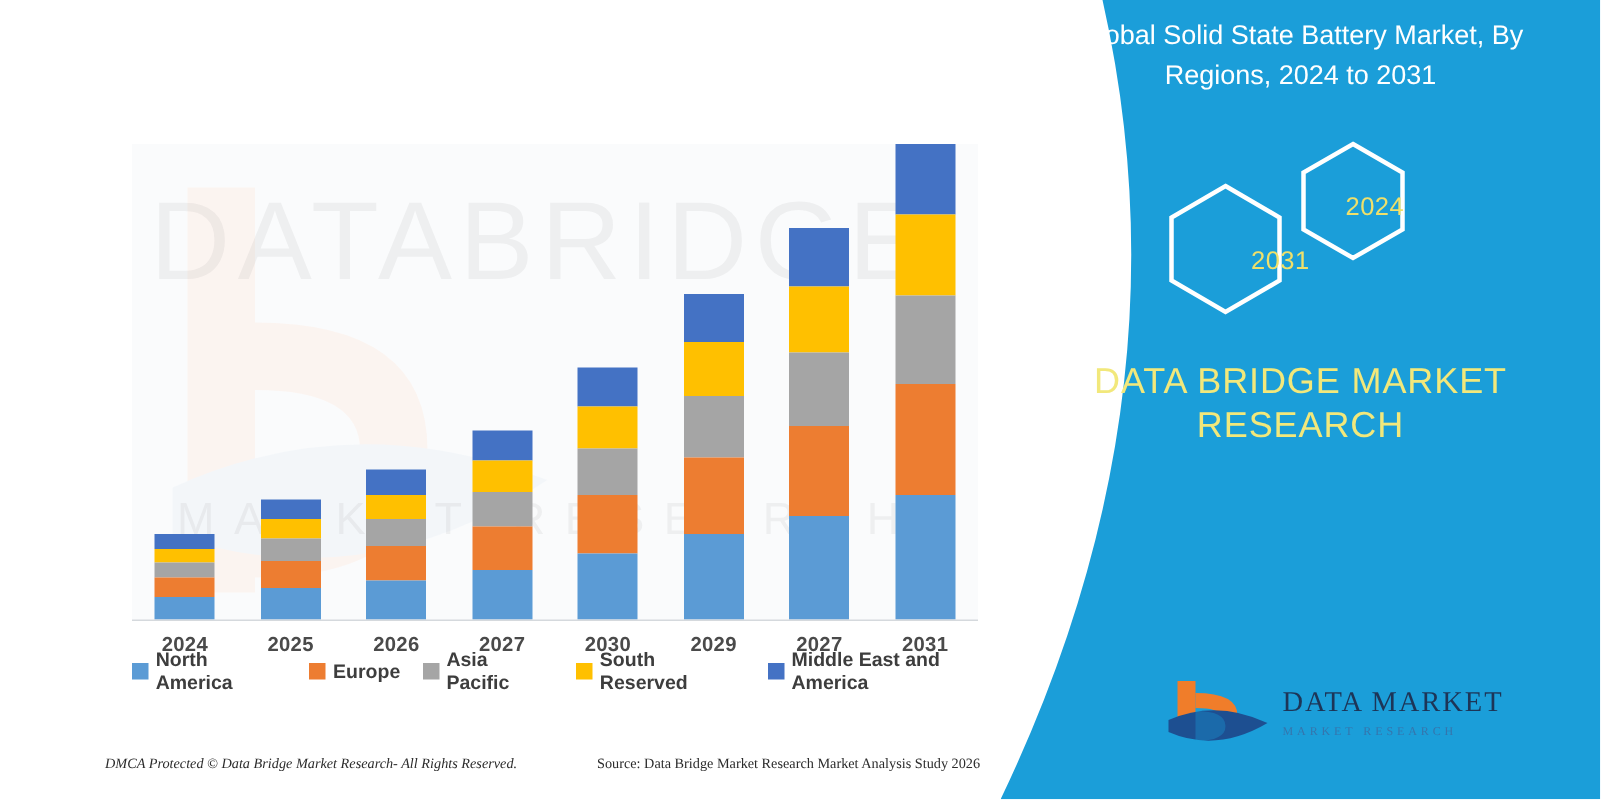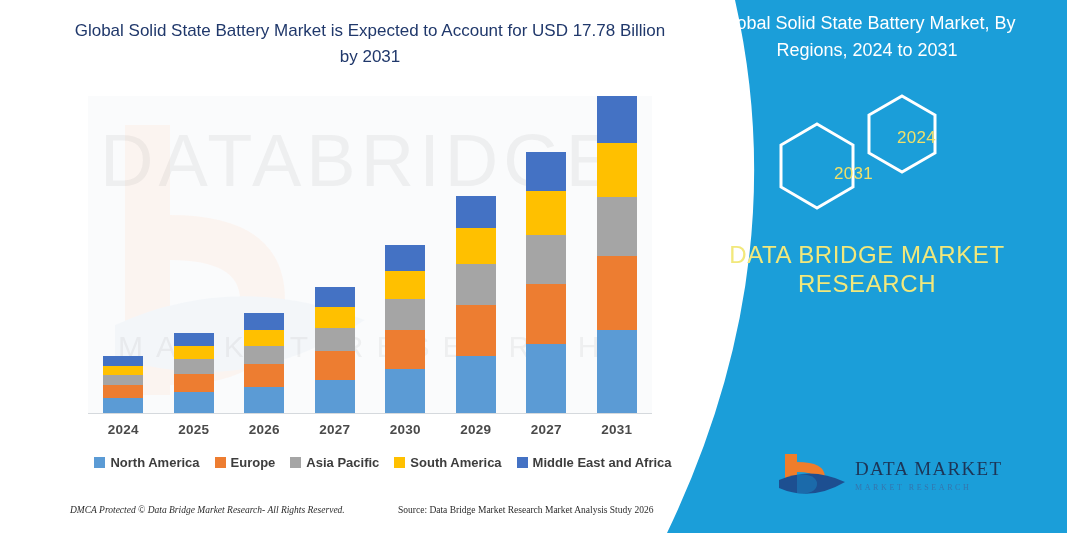--- a/index.html
+++ b/index.html
@@ -103,21 +103,21 @@
   .x-labels {
     position: absolute; left: 88px; top: 422px; width: 564px;
     display: flex;
   }
   .x-label {
     flex: 1 1 0; text-align: center; color: #4a4a4a;
     font-size: 13.5px; font-weight: bold; letter-spacing: .2px;
   }
 
   .legend {
-    position: absolute; left: 88px; top: 455px; width: 590px;
+    position: absolute; left: 88px; top: 432px; width: 590px;
     display: flex; justify-content: center; align-items: center; gap: 15px;
   }
   .legend-item { display: flex; align-items: center; gap: 5px; }
   .legend-swatch { width: 11px; height: 11px; display: block; }
   .legend-label { color: #3d3d3d; font-size: 13px; font-weight: bold; }
 
   .footer {
     position: absolute; left: 0; top: 505px; width: 720px; height: 22px;
   }
   .footer-left {
@@ -140,21 +140,20 @@
 
     <svg class="wm-logo" viewBox="0 0 300 330">
       <path d="M30 30 L30 300 L75 300 L75 30 Z" fill="#fdeee6"></path>
       <path d="M75 120 Q190 120 190 205 Q190 290 75 290 L75 245 Q145 245 145 205 Q145 165 75 165 Z" fill="#fdeee6"></path>
       <path d="M20 230 Q140 175 270 225 Q150 305 20 262 Z" fill="#eef3f8"></path>
     </svg>
 
     <div class="wm-text">DATABRIDGE</div>
     <div class="wm-text2">MARKET RESEARCH</div>
 
-    <div class="chart-title">Global Solid State Battery Market is Expected to Account for USD 17.78 Billion by 2031</div>
 
     <div class="plot">
       <div class="bars" id="bars">
           <div class="bar-col">
             <div class="bar">
               <div class="seg" title="Middle East and Africa 2024: 0.6" style="height: 9.80412px; background: rgb(68, 114, 196);"></div>
               <div class="seg" title="South America 2024: 0.6" style="height: 9.80412px; background: rgb(255, 192, 0);"></div>
               <div class="seg" title="Asia Pacific 2024: 0.6" style="height: 9.80412px; background: rgb(165, 165, 165);"></div>
               <div class="seg" title="Europe 2024: 0.8" style="height: 13.0722px; background: rgb(237, 125, 49);"></div>
               <div class="seg" title="North America 2024: 0.9" style="height: 14.7062px; background: rgb(91, 155, 213);"></div>
@@ -246,25 +245,25 @@
         <div class="legend-item">
           <span class="legend-swatch" style="background: rgb(237, 125, 49);"></span>
           <span class="legend-label">Europe</span>
         </div>
         <div class="legend-item">
           <span class="legend-swatch" style="background: rgb(165, 165, 165);"></span>
           <span class="legend-label">Asia Pacific</span>
         </div>
         <div class="legend-item">
           <span class="legend-swatch" style="background: rgb(255, 192, 0);"></span>
-          <span class="legend-label">South America</span>
+          <span class="legend-label">South Reserved</span>
         </div>
         <div class="legend-item">
           <span class="legend-swatch" style="background: rgb(68, 114, 196);"></span>
-          <span class="legend-label">Middle East and Africa</span>
+          <span class="legend-label">Middle East and America</span>
         </div>
       </div>
 
     <div class="footer">
       <div class="footer-left">DMCA Protected © Data Bridge Market Research-  All Rights Reserved.</div>
       <div class="footer-right">Source: Data Bridge Market Research  Market Analysis Study 2026</div>
     </div>
   </div>
 
   <div class="blue-panel">

